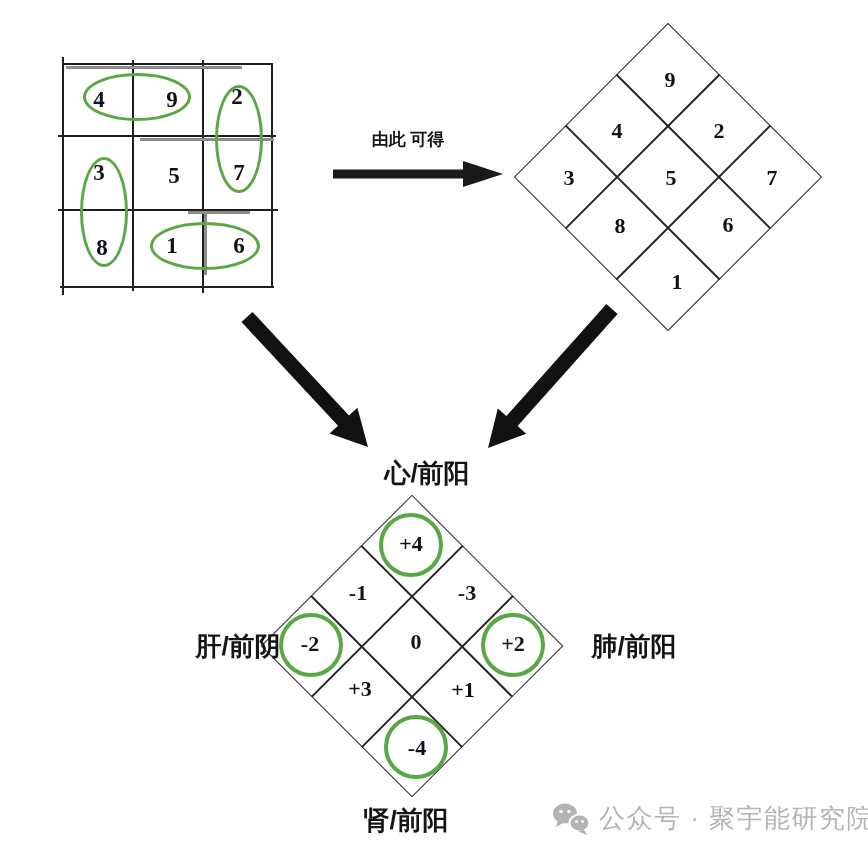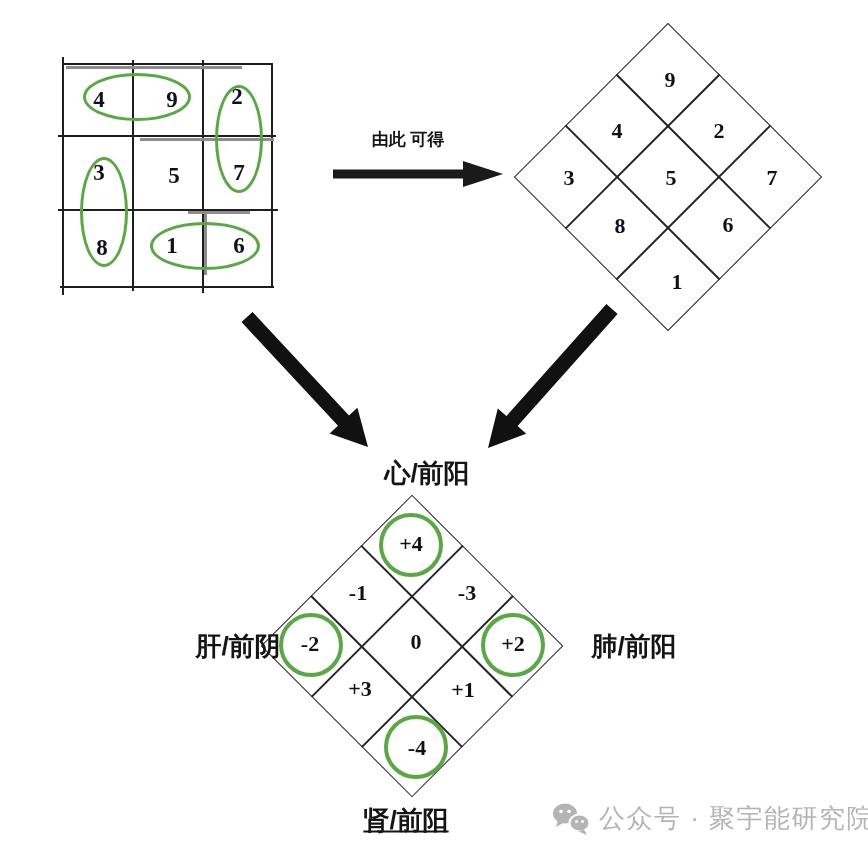--- a/index.html
+++ b/index.html
@@ -138,21 +138,21 @@
     <span class="dnum" style="left:calc(50% + 4px);top:calc(50% - 4px);">0</span>
     <span class="dnum" style="left:calc(50% + 101px);top:calc(50% - 2px);">+2</span>
     <span class="dnum" style="left:calc(50% - 52px);top:calc(50% + 43px);">+3</span>
     <span class="dnum" style="left:calc(50% + 51px);top:calc(50% + 44px);">+1</span>
     <span class="dnum" style="left:calc(50% + 5px);top:calc(50% + 102px);">-4</span>
   </div>
 
   <div class="dlabel" style="left:427px;top:473px;">心/前阳</div>
   <div class="dlabel" style="left:207px;top:646px;margin-left:31px;">肝/前阴</div>
   <div class="dlabel" style="left:634px;top:646px;">肺/前阳</div>
-  <div class="dlabel" style="left:406px;top:820px;text-decoration:underline;">肾/前阳</div>
+  <div class="dlabel" style="left:406px;top:820px;">肾/前阳</div>
 
   <div class="watermark">
     <svg width="38" height="34" viewBox="0 0 38 34">
       <ellipse cx="13" cy="11.5" rx="12" ry="10" fill="#b4b4b4"></ellipse>
       <polygon points="6,18 4,25 12,20.5" fill="#b4b4b4"></polygon>
       <circle cx="9" cy="9.5" r="1.8" fill="#ffffff"></circle>
       <circle cx="17" cy="9.5" r="1.8" fill="#ffffff"></circle>
       <ellipse cx="27.5" cy="21" rx="10" ry="8.5" fill="#b4b4b4" stroke="#ffffff" stroke-width="2"></ellipse>
       <polygon points="32,27.5 35,33 26.5,29.5" fill="#b4b4b4"></polygon>
       <circle cx="24.5" cy="19.5" r="1.5" fill="#ffffff"></circle>

